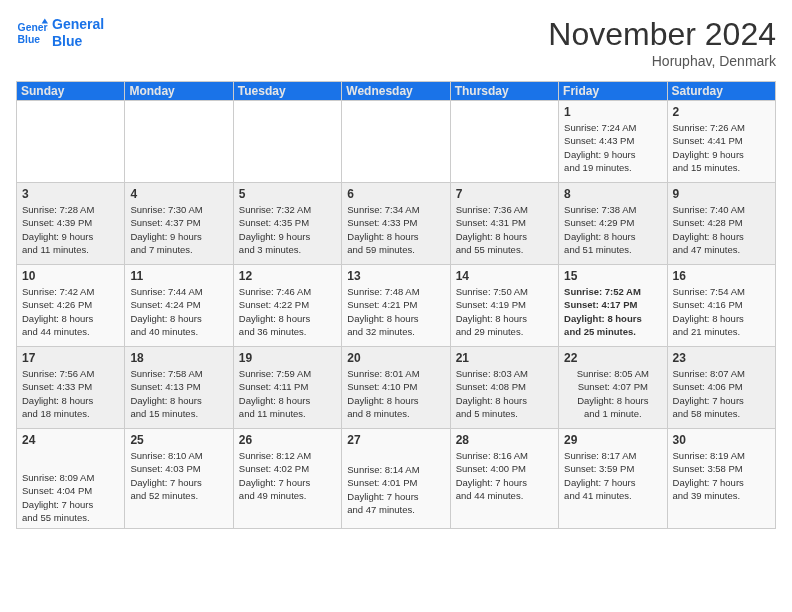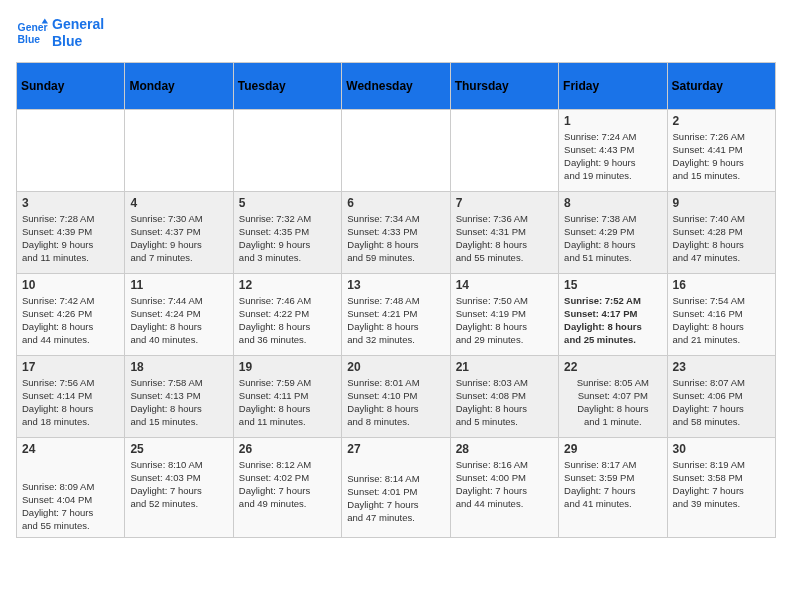--- a/index.html
+++ b/index.html
@@ -37,24 +37,24 @@
       font-size: 14px;
       color: #555;
     }
     table {
       width: 100%;
       border-collapse: collapse;
       table-layout: fixed;
     }
     thead tr th {
       background: #1a73e8;
-      color: #000000;
+      color: #e5e5e5;
       font-size: 12px;
       font-weight: bold;
-      padding: 16px 4px;
+      padding: 2px 4px;
       text-align: left;
       border: 1px solid #ccc;
     }
     tbody tr td {
       vertical-align: top;
       border: 1px solid #ccc;
       padding: 4px 5px;
       font-size: 10px;
       color: #333;
       height: 82px;
@@ -88,20 +88,24 @@
     <svg class="logo-icon" viewBox="0 0 40 40" xmlns="http://www.w3.org/2000/svg">
       <text x="2" y="18" font-family="Arial" font-weight="bold" font-size="13" fill="#1a73e8">General</text>
       <text x="2" y="32" font-family="Arial" font-weight="bold" font-size="13" fill="#1a73e8">Blue</text>
       <polygon points="32,8 40,8 36,2" fill="#1a73e8"></polygon>
     </svg>
     <div style="display:flex;flex-direction:column;line-height:1.2;">
       <span style="font-size:14px;font-weight:bold;color:#1a73e8;">General</span>
       <span style="font-size:14px;font-weight:bold;color:#1a73e8;">Blue</span>
     </div>
   </div>
+  <div class="title-block">
+    <div class="calendar-title">November 2024</div>
+    <div class="calendar-subtitle">Horuphav, Denmark</div>
+  </div>
 </div>
 
 <table>
   <thead>
     <tr>
     <th>Sunday</th>
         <th>Monday</th>
         <th>Tuesday</th>
         <th>Wednesday</th>
         <th>Thursday</th>
@@ -230,21 +234,21 @@
           <div class="day-info" style="white-space: pre-line;">Sunrise: 7:54 AM
 Sunset: 4:16 PM
 Daylight: 8 hours
 and 21 minutes.</div>
         </td>
       </tr>
       <tr>
         <td>
           <span class="day-number">17</span>
           <div class="day-info" style="white-space: pre-line;">Sunrise: 7:56 AM
-Sunset: 4:14 PM
+Sunset: 4:33 PM
 Daylight: 8 hours
 and 18 minutes.</div>
         </td>
         <td>
           <span class="day-number">18</span>
           <div class="day-info" style="white-space: pre-line;">Sunrise: 7:58 AM
 Sunset: 4:13 PM
 Daylight: 8 hours
 and 15 minutes.</div>
         </td>

